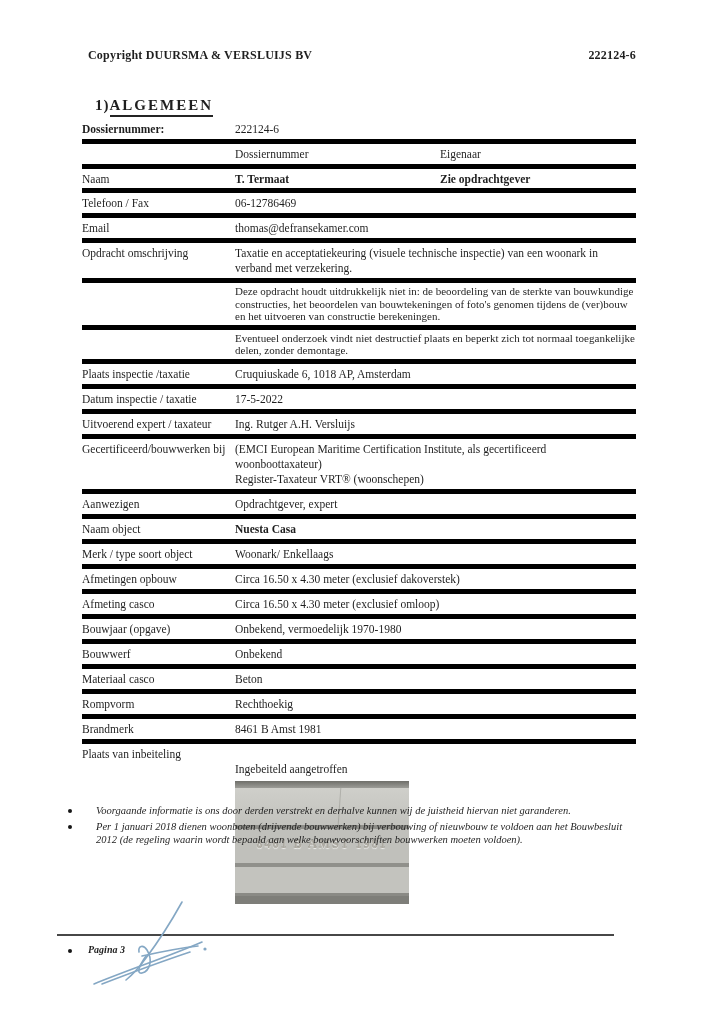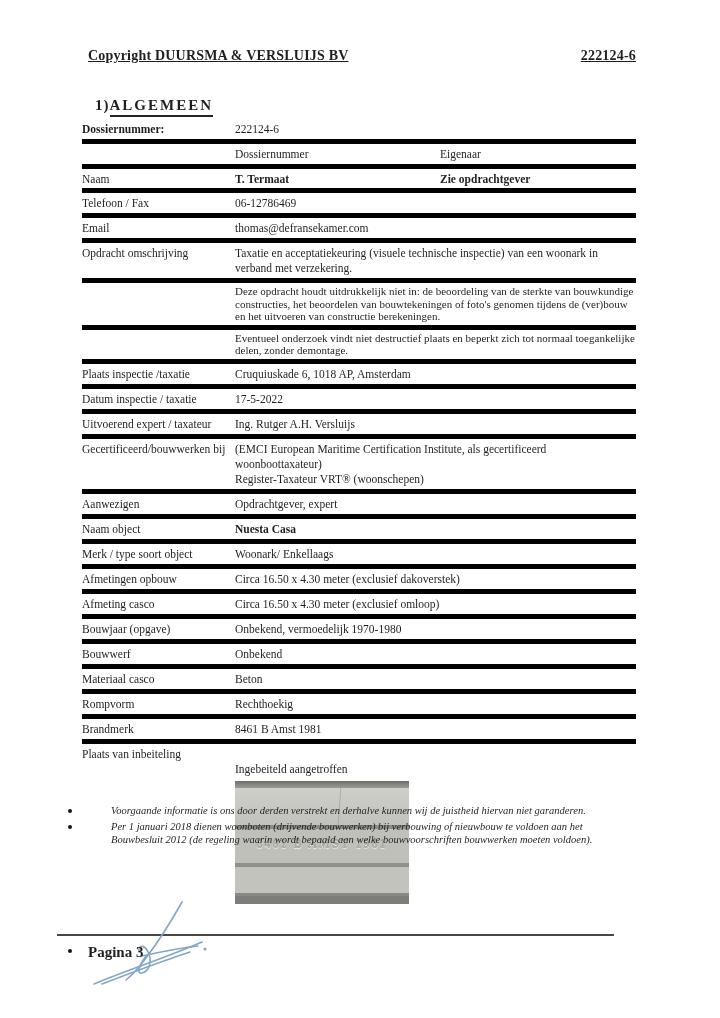--- a/index.html
+++ b/index.html
@@ -7,21 +7,21 @@
   .page {
     position:relative; width:720px; height:1018px; margin:0 auto;
     background:#ffffff; overflow:hidden;
     font-family:"Liberation Serif","DejaVu Serif",serif;
     color:#1f1f1f;
   }
   
   .runhead {
     position:absolute; top:48px; left:88px; right:84px;
     display:flex; justify-content:space-between;
-    font-size:14px; font-weight:bold; letter-spacing:.2px;text-decoration:underline;
+    font-size:12px; font-weight:bold; letter-spacing:.2px;
   }
   
   .section-heading {
     position:absolute; top:97px; left:95px;
     font-size:15px; font-weight:bold; display:flex; align-items:baseline;
   }
   .section-heading .num { letter-spacing:1px; }
   .section-heading .ttl {
     letter-spacing:2px;
     border-bottom:2px solid #242424; padding-bottom:1px;
@@ -49,25 +49,25 @@
   .pb-bottom { top:115px;height:8px;  background:#7e7e79; }
   .crack { position:absolute; top:7px; left:104px; width:1px; height:37px; background:rgba(90,90,85,.25); transform:rotate(4deg); }
   .emboss {
     position:absolute; top:56px; left:0; right:0; text-align:center;
     font-size:12px; letter-spacing:2px; color:#adaaa1; font-weight:bold;
     text-shadow:0 1px 1px rgba(255,255,255,.75), 0 -1px 0 rgba(95,93,87,.45);
     filter:blur(.4px);
   }
   
   .notes { position:absolute; top:804px; left:60px; width:572px; font-style:italic; font-size:10.5px; line-height:13.5px; }
-  .note { display:flex; margin-bottom:2px;gap:15px; }
+  .note { display:flex; margin-bottom:2px; }
   .dot { width:4px; height:4px; border-radius:50%; background:#161616; flex-shrink:0; margin:5px 24px 0 8px; }
   
   .footer-line { position:absolute; top:934px; left:57px; width:557px; height:2px; background:#474747; }
-  .pagenum { position:absolute; top:944px; left:60px; display:flex; font-size:15px; font-weight:bold; }
+  .pagenum { position:absolute; top:944px; left:60px; display:flex; font-size:10px; font-style:italic; font-weight:bold; }
   .pagenum .dot { margin:5px 16px 0 8px; }
   .signature { position:absolute; top:898px; left:86px; width:140px; height:100px; }
 </style>
 </head>
 <body>
 
 <div class="page">
 
   <div class="runhead">
     <span>Copyright DUURSMA &amp; VERSLUIJS BV</span>

